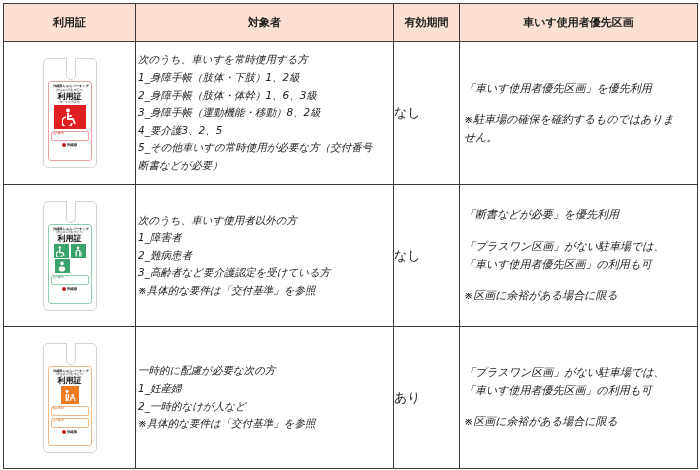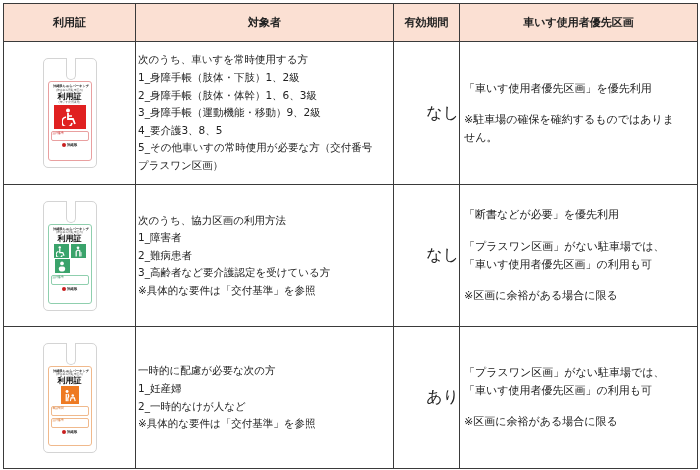--- a/index.html
+++ b/index.html
@@ -22,23 +22,23 @@
       text-align: center;
       vertical-align: middle;
       color: #222;
     }
     col.c1 { width: 132px; }
     col.c2 { width: 258px; }
     col.c3 { width: 66px; }
     col.c4 { width: 238px; }
     td.card-cell { text-align: center; vertical-align: middle; }
     td.target { vertical-align: middle; padding: 0 2px; font-size: 10.5px; line-height: 17.6px; }
-    td.period { text-align: right; vertical-align: middle; font-size: 16px; }
+    td.period { text-align: left; vertical-align: middle; font-size: 13px; }
     td.method { vertical-align: middle; padding: 0 3px 0 4px; font-size: 11px; line-height: 17.6px; }
-    .line { white-space: nowrap; }
+    .line { white-space: nowrap; font-style: italic; }
     .spacer { height: 14px; }
     .row1 { height: 143px; }
     .row2 { height: 142px; }
     .row3 { height: 142px; }
 
     
     .tag {
       position: relative;
       width: 54px; height: 110px;
       margin: 0 auto;
@@ -112,24 +112,24 @@
             </div>
             <div class="box" style="border-color:#e9a0a0;color:#c81e1e;"><span>交付番号</span></div>
             <div class="pref"><span class="dot"></span><span>沖縄県</span></div>
           </div>
         </div>
       </td>
       <td class="target">
         <div class="line">次のうち、車いすを常時使用する方</div>
         <div class="line">1_身障手帳（肢体・下肢）1、2級</div>
         <div class="line">2_身障手帳（肢体・体幹）1、6、3級</div>
-        <div class="line">3_身障手帳（運動機能・移動）9、2級</div>
-        <div class="line">4_要介護3、8、5</div>
+        <div class="line">3_身障手帳（運動機能・移動）8、2級</div>
+        <div class="line">4_要介護3、2、5</div>
         <div class="line">5_その他車いすの常時使用が必要な方（交付番号</div>
-        <div class="line">プラスワン区画）</div>
+        <div class="line">断書などが必要）</div>
       </td>
       <td class="period">なし</td>
       <td class="method">
         <div class="line">「車いす使用者優先区画」を優先利用</div>
         <div class="spacer"></div>
         <div class="line">※駐車場の確保を確約するものではありま</div>
         <div class="line">せん。</div>
       </td>
     </tr>
 
@@ -164,21 +164,21 @@
                     <rect x="3" y="9" width="10" height="8" rx="3" fill="#fff"></rect>
                   </svg>
               </span>
             </div>
             <div class="box" style="border-color:#8fcfae;color:#2e8a5a;"><span>交付番号</span></div>
             <div class="pref"><span class="dot"></span><span>沖縄県</span></div>
           </div>
         </div>
       </td>
       <td class="target">
-        <div class="line">次のうち、協力区画の利用方法</div>
+        <div class="line">次のうち、車いす使用者以外の方</div>
         <div class="line">1_障害者</div>
         <div class="line">2_難病患者</div>
         <div class="line">3_高齢者など要介護認定を受けている方</div>
         <div class="line">※具体的な要件は「交付基準」を参照</div>
       </td>
       <td class="period">なし</td>
       <td class="method">
         <div class="line">「断書などが必要」を優先利用</div>
         <div class="spacer"></div>
         <div class="line">「プラスワン区画」がない駐車場では、</div>

